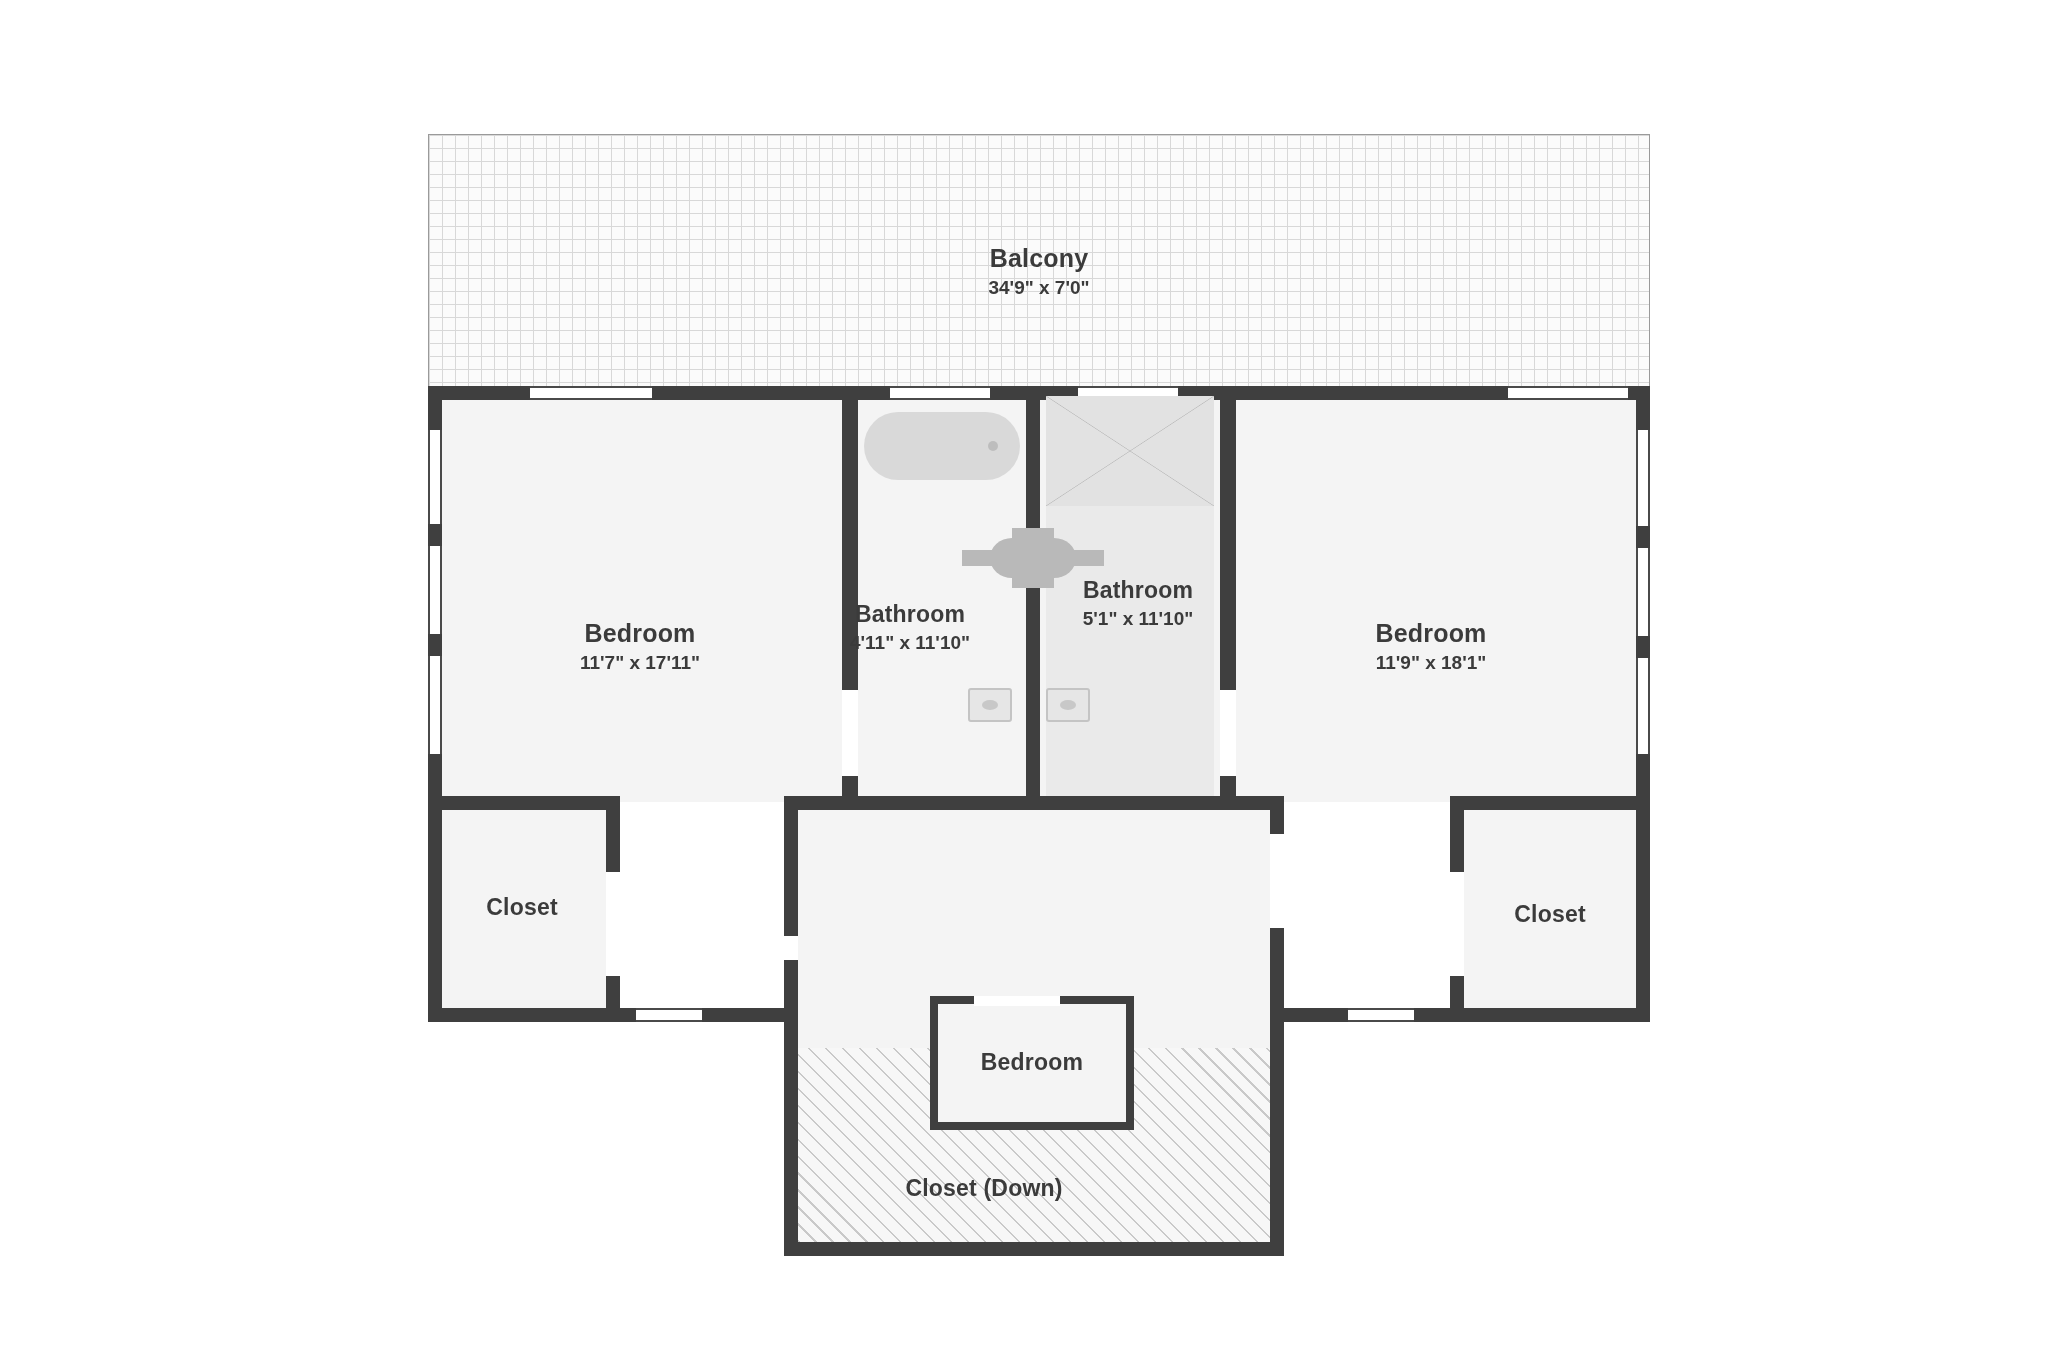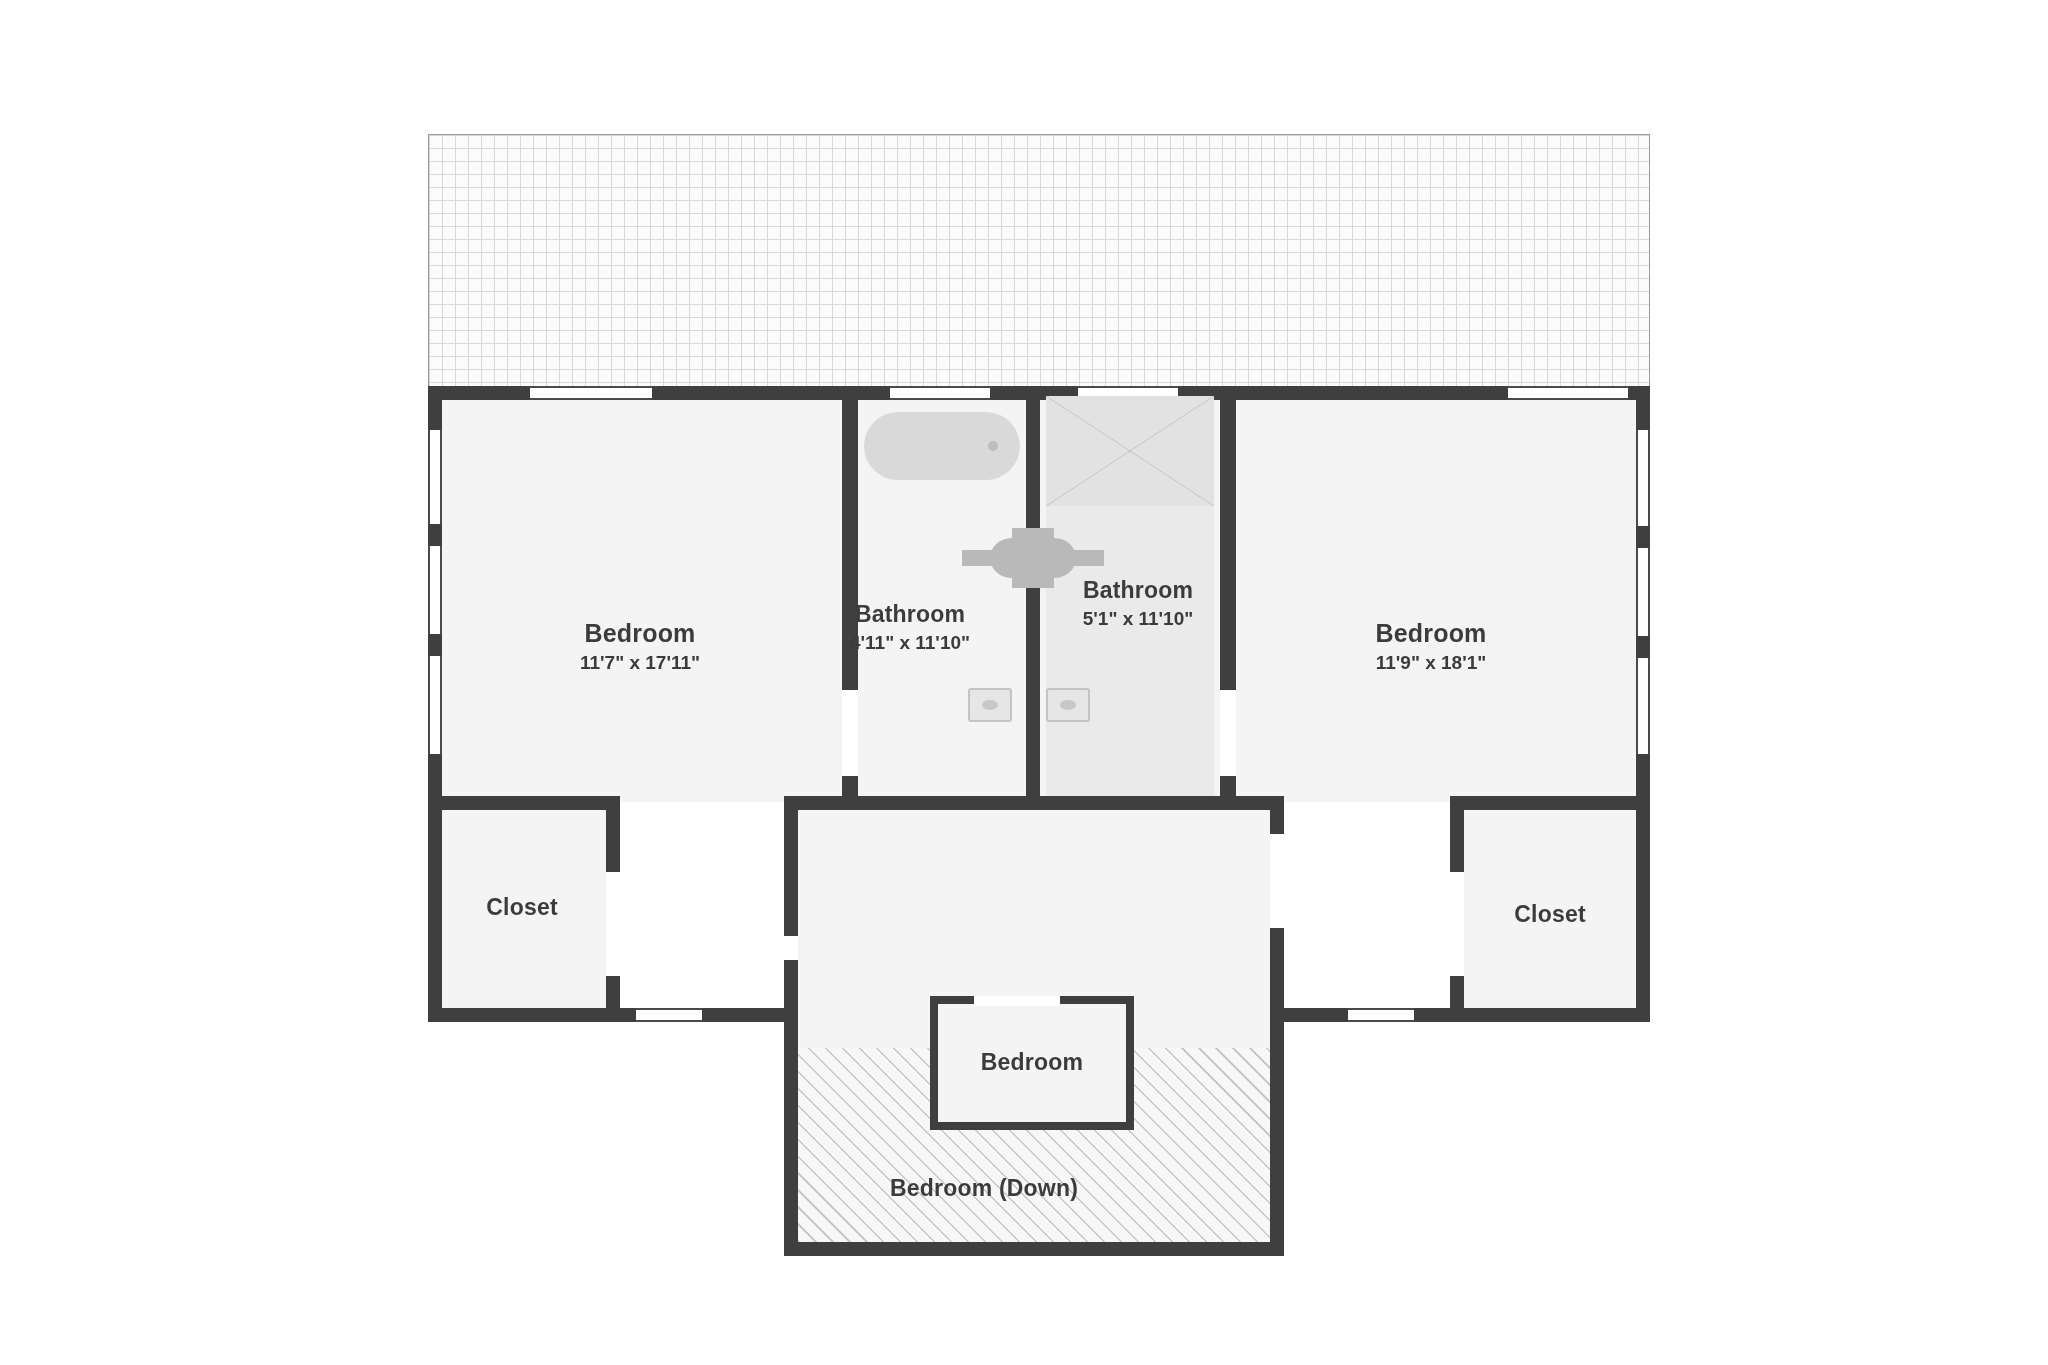--- a/index.html
+++ b/index.html
@@ -151,20 +151,24 @@
     border-radius: 50%;
     background: #c8c8c8;
   }
 </style>
 </head>
 <body>
 
 <div id="plan">
 
   <div class="balcony" style="left:428px; top:134px; width:1222px; height:256px;"></div>
+  <div class="label big" style="left:928px; top:243px; width:222px;">
+    <span class="name">Balcony</span>
+    <span class="dim">34'9" x 7'0"</span>
+  </div>
 
   <div class="room" style="left:432px; top:392px; width:412px; height:410px;"></div>
 
   <div class="room" style="left:856px; top:392px; width:172px; height:410px;"></div>
 
   <div class="room" style="left:1040px; top:392px; width:182px; height:410px;"></div>
 
   <div class="room" style="left:1234px; top:392px; width:406px; height:410px;"></div>
 
   <div class="room" style="left:432px; top:802px; width:182px; height:212px;"></div>
@@ -290,16 +294,16 @@
 
   <div class="label" style="left:1480px; top:900px; width:140px;">
     <span class="name">Closet</span>
   </div>
 
   <div class="label" style="left:944px; top:1048px; width:176px;">
     <span class="name">Bedroom</span>
   </div>
 
   <div class="label" style="left:796px; top:1174px; width:376px;">
-    <span class="name">Bedroom (Down)</span>
+    <span class="name">Closet (Down)</span>
   </div>
 
 </div>
 
 </body></html>

